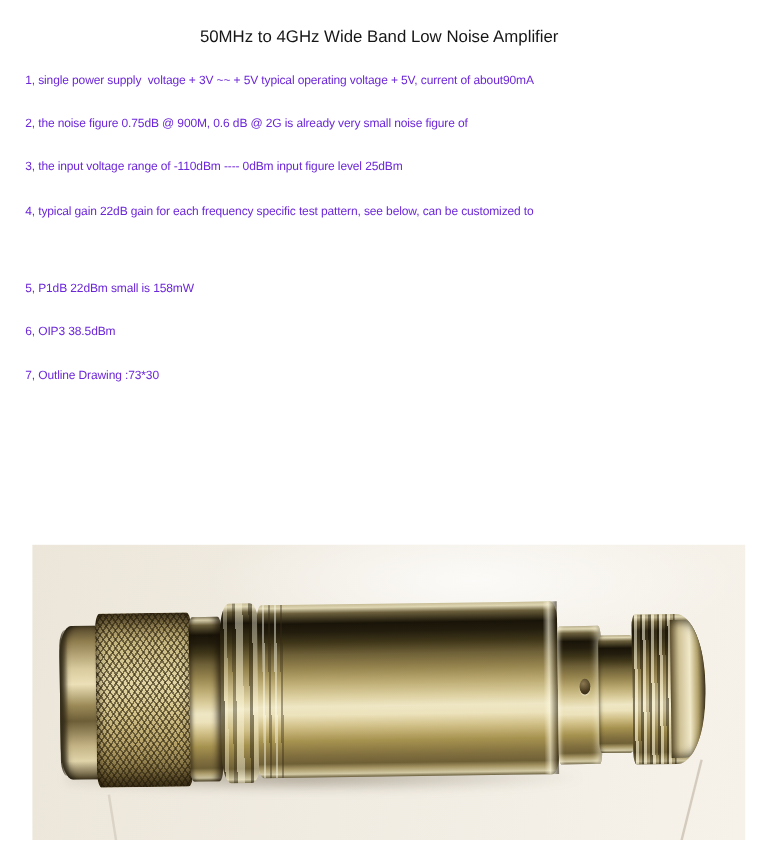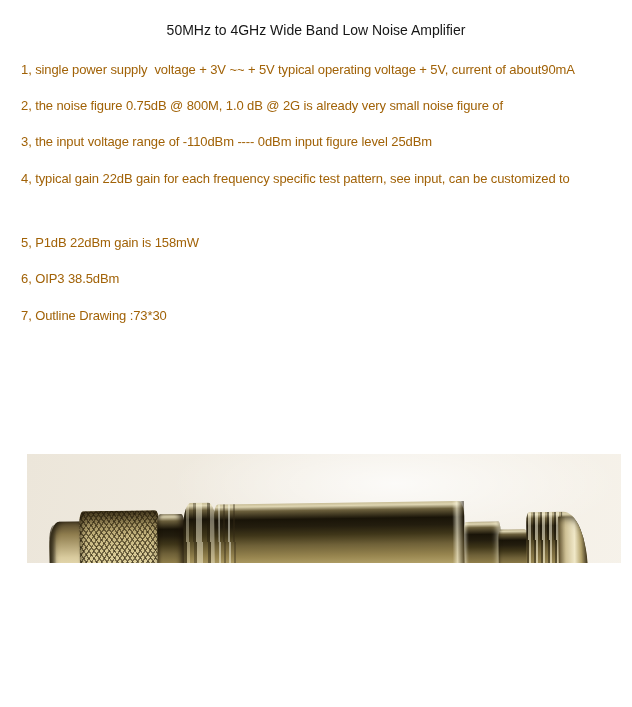--- a/index.html
+++ b/index.html
@@ -1,20 +1,20 @@
 <!DOCTYPE html>
 <html><head>
 <meta charset="utf-8">
 <style>
   html,body{margin:0;padding:0;background:#ffffff;}
-  .page{position:relative;width:632px;height:563px;background:#ffffff;overflow:hidden;
+  .page{position:relative;width:632px;height:707px;background:#ffffff;overflow:hidden;
         font-family:"Liberation Sans",sans-serif;color:#1c1c1c;}
   .title{position:absolute;top:22px;left:0;width:632px;text-align:center;
          font-size:14px;color:#161616;}
-  .spec-line{position:absolute;left:21px;font-size:13px;letter-spacing:-0.1px;white-space:nowrap;color:#a16207;}
+  .spec-line{position:absolute;left:21px;font-size:10px;letter-spacing:-0.1px;white-space:nowrap;color:#6d28d9;}
 
   
   .photo{position:absolute;left:27px;top:454px;width:594px;height:246px;overflow:hidden;
          background:
            radial-gradient(ellipse 320px 90px at 62% 12%, rgba(255,255,255,.75), rgba(255,255,255,0) 70%),
            linear-gradient(100deg,#ece6da 0%,#f1ece2 45%,#f6f2ea 100%);}
   .device{position:absolute;left:0;top:0;width:594px;height:246px;transform:rotate(-0.8deg);}
   .dev-shadow{position:absolute;left:28px;top:182px;width:430px;height:24px;
          background:radial-gradient(ellipse at 45% 50%, rgba(105,95,75,.5), rgba(105,95,75,0) 72%);
          filter:blur(4px);}
@@ -85,24 +85,24 @@
        background:rgba(210,202,188,.7);transform:rotate(-9deg);}
 </style>
 </head>
 <body>
 
 <div class="page">
 
   <div class="title">50MHz to 4GHz Wide Band Low Noise Amplifier</div>
 
   <div class="spec-line" style="top:62px">1, single power supply&nbsp; voltage + 3V ~~ + 5V typical operating voltage + 5V, current of about90mA</div>
-  <div class="spec-line" style="top:98px">2, the noise figure 0.75dB @ 800M, 1.0 dB @ 2G is already very small noise figure of</div>
+  <div class="spec-line" style="top:98px">2, the noise figure 0.75dB @ 900M, 0.6 dB @ 2G is already very small noise figure of</div>
   <div class="spec-line" style="top:134px">3, the input voltage range of -110dBm ---- 0dBm input figure level 25dBm</div>
-  <div class="spec-line" style="top:171px">4, typical gain 22dB gain for each frequency specific test pattern, see input, can be customized to</div>
-  <div class="spec-line" style="top:235px">5, P1dB 22dBm gain is 158mW</div>
+  <div class="spec-line" style="top:171px">4, typical gain 22dB gain for each frequency specific test pattern, see below, can be customized to</div>
+  <div class="spec-line" style="top:235px">5, P1dB 22dBm small is 158mW</div>
   <div class="spec-line" style="top:271px">6, OIP3 38.5dBm</div>
   <div class="spec-line" style="top:308px">7, Outline Drawing :73*30</div>
 
   <div class="photo" role="img" aria-label="Photo of a brass-colored wide band low noise amplifier barrel with N-type male knurled connector on the left and N-type female threaded connector on the right">
     <div class="dev-shadow"></div>
     <div class="device">
       <div class="cap">
         <div class="cap-edge"></div>
       </div>
       <div class="knurl"></div>

